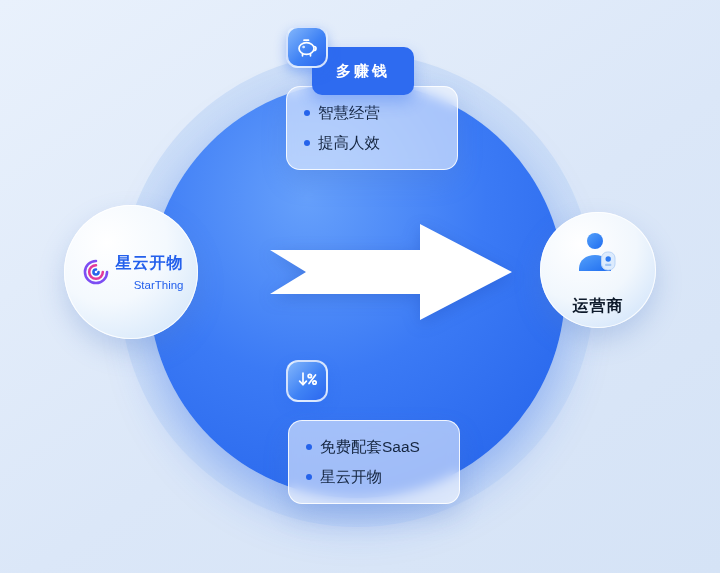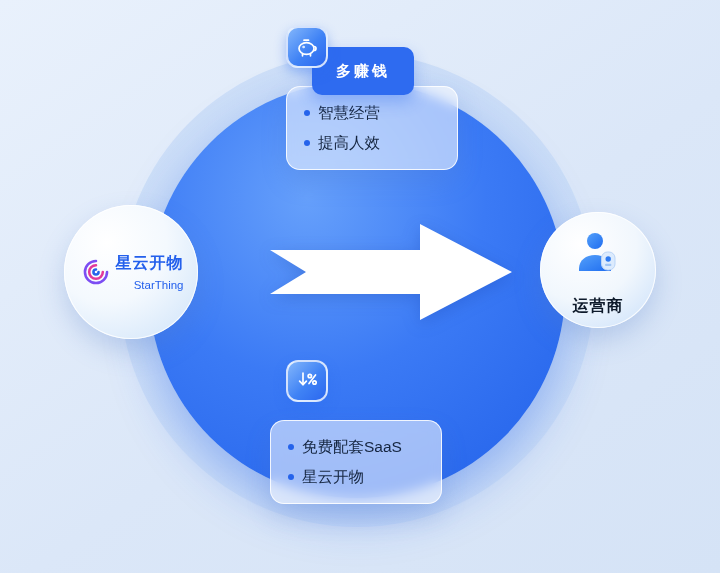--- a/index.html
+++ b/index.html
@@ -62,21 +62,21 @@
 
   .glass-card{
     position:absolute; width:172px; padding:11px 8px 11px 17px; z-index:3;
     background:rgba(255,255,255,0.55);
     border:1.5px solid rgba(255,255,255,0.85);
     border-radius:14px;
     box-shadow:0 12px 26px rgba(80,120,200,0.20);
     backdrop-filter:blur(6px);
   }
   .card-top{ left:286px; top:86px; }
-  .card-bottom{ left:270px; top:420px;text-align:right; }
+  .card-bottom{ left:288px; top:420px;text-align:right; }
   .item{ display:flex; align-items:center; gap:8px; height:30px;
     font-size:15.5px; color:#15253f; font-weight:500; white-space:nowrap; }
   .dot{ width:6px; height:6px; border-radius:50%; background:#2563eb; flex:none; }
 </style>
 </head>
 <body>
 
 <div class="stage">
 
   <div class="halo"></div>

